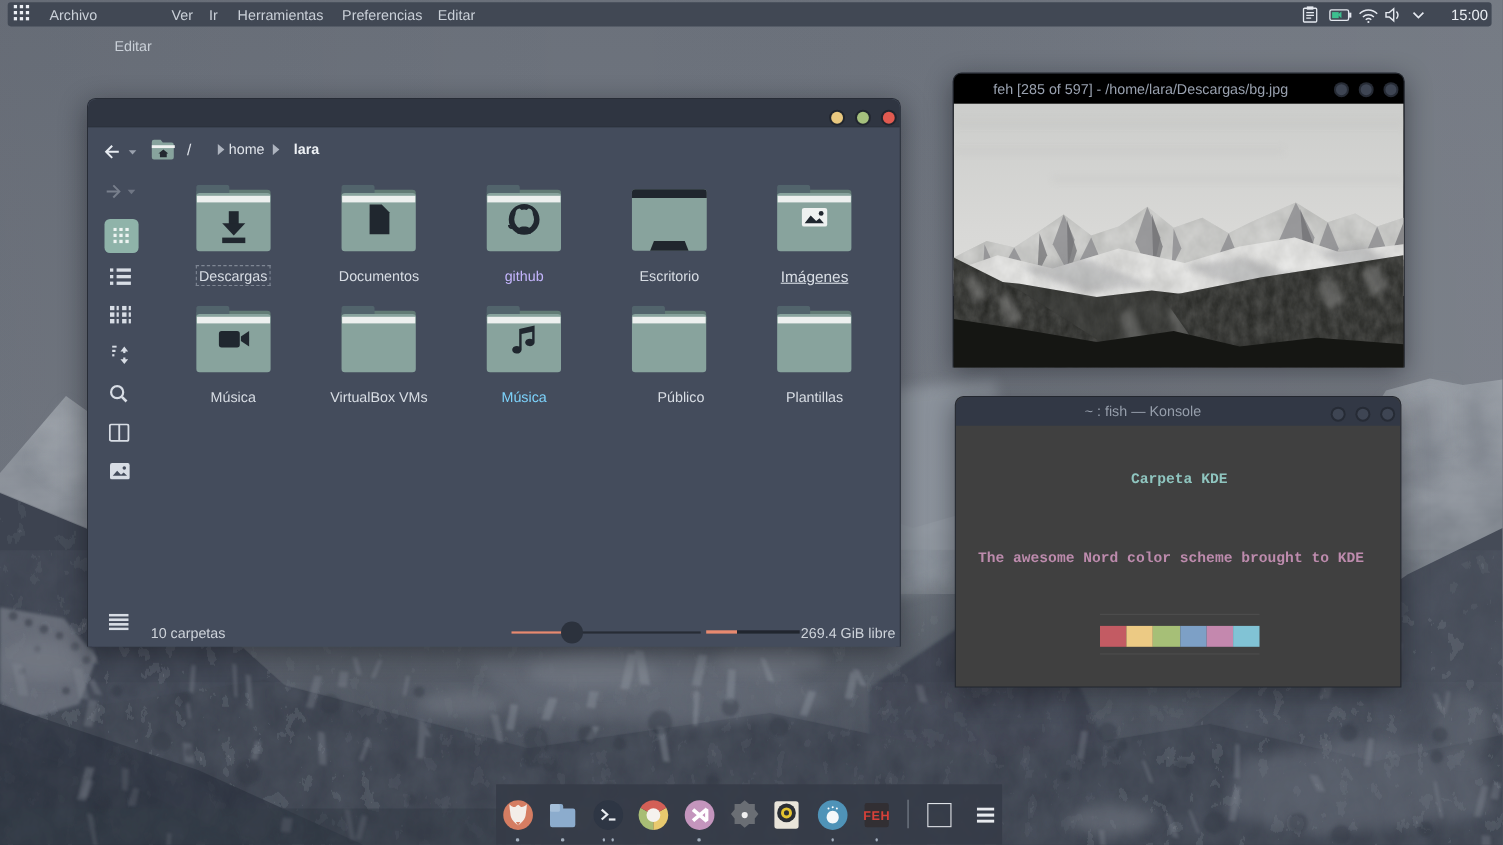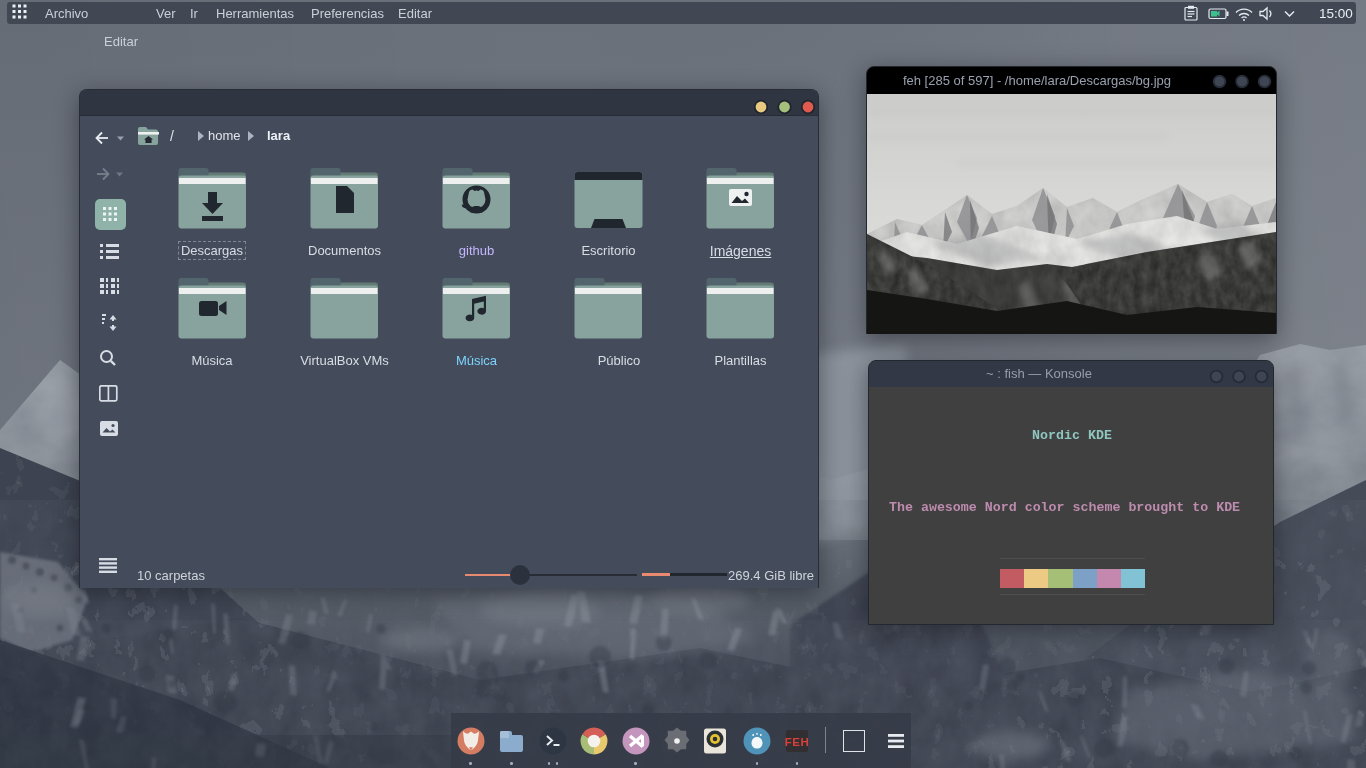--- a/index.html
+++ b/index.html
@@ -617,21 +617,21 @@
   <div class="abs" style="left:0;top:0;width:100%;height:26px;background:#323845;border-radius:8px 8px 0 0;"></div>
   <div class="abs" style="left:0;top:0;width:340px;height:26px;line-height:26px;text-align:center;color:#969eab;font-size:13px;">~ : fish — Konsole</div>
   <svg class="abs" style="left:340px;top:8px" width="60" height="15" viewBox="0 0 60 15">
     <circle cx="7.5" cy="7.5" r="6.8" fill="#262b35"></circle>
         <circle cx="7.5" cy="7.5" r="5" fill="#3e4553"></circle>
     <circle cx="30" cy="7.5" r="6.8" fill="#262b35"></circle>
         <circle cx="30" cy="7.5" r="5" fill="#3e4553"></circle>
     <circle cx="52.5" cy="7.5" r="6.8" fill="#262b35"></circle>
         <circle cx="52.5" cy="7.5" r="5" fill="#3e4553"></circle>
   </svg>
-  <div class="abs" style="left:0;top:67px;width:406px;text-align:center;color:#8fc5bf;font-family:'Liberation Mono',monospace;font-size:13.3px;font-weight:bold;">Nordic KDE</div>
+  <div class="abs" style="left:0;top:67px;width:406px;text-align:center;color:#8fc5bf;font-family:'Liberation Mono',monospace;font-size:13.3px;font-weight:bold;">Carpeta KDE</div>
   <div class="abs" style="left:20px;top:139px;color:#bd8bad;font-family:'Liberation Mono',monospace;font-size:13.3px;font-weight:bold;">The awesome Nord color scheme brought to KDE</div>
   <div class="abs" style="left:131px;top:197px;width:145px;height:1px;background:rgba(255,255,255,0.07);"></div>
   <div class="abs" style="left:131px;top:233px;width:145px;height:1px;background:rgba(255,255,255,0.07);"></div>
   <div class="abs" style="left:131px;top:208px;width:145px;height:19px;display:flex;">
     <div style="flex:1;background:#c35b63"></div>
     <div style="flex:1;background:#ecca84"></div>
     <div style="flex:1;background:#a6bf77"></div>
     <div style="flex:1;background:#7da0c6"></div>
     <div style="flex:1;background:#c488ae"></div>
     <div style="flex:1;background:#81c3d5"></div>

